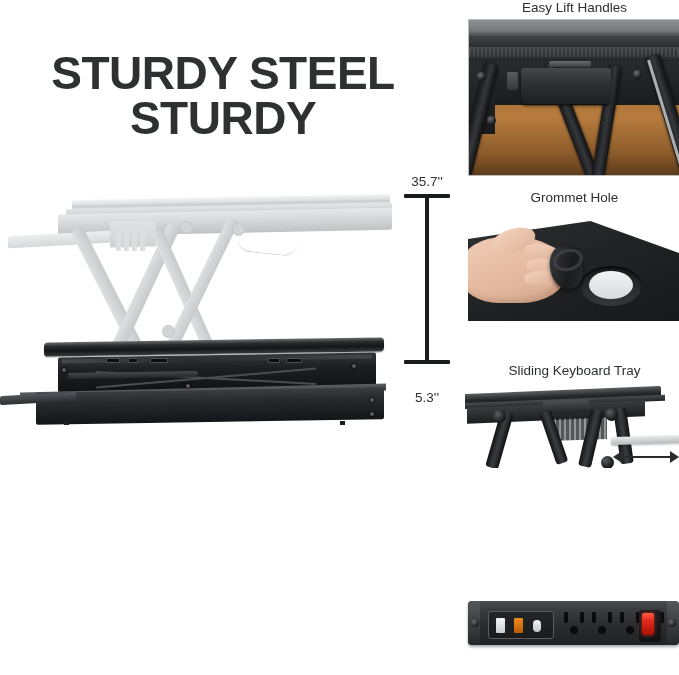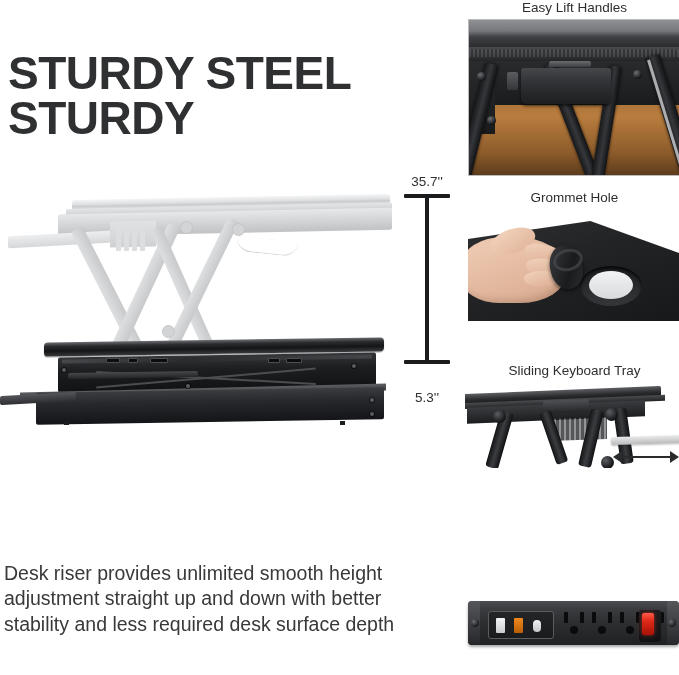--- a/index.html
+++ b/index.html
@@ -15,20 +15,21 @@
 
   
   .left-col{position:absolute;left:0;top:0;width:460px;height:675px;}
 
   .headline{
     position:absolute;left:8px;top:20px;width:430px;
     font-size:46px;line-height:0.98;
     font-weight:bold;
     letter-spacing:-0.5px;
     color:#2f3031;
+    text-align:center;
   }
   .headline .l2{display:block;}
 
   .body-copy{
     position:absolute;left:4px;top:541px;width:400px;
     font-size:19.5px;line-height:1.33;
     color:#38393a;
     font-weight:normal;
   }
 
@@ -493,21 +494,20 @@
     </div>
 
     <div class="dims">
       <div class="dim-label top">35.7''</div>
       <div class="dim-cap top"></div>
       <div class="dim-stem"></div>
       <div class="dim-cap bot"></div>
       <div class="dim-label bot">5.3''</div>
     </div>
 
-    <p class="body-copy">Desk riser provides unlimited smooth height adjustment straight up and down with better stability and less required desk surface depth</p>
   </div>
 
   <div class="right-col">
 
     <div class="panel p1">
       <div class="panel-title">Easy Lift Handles</div>
       <div class="photo framed ph1">
         <div class="desk-wood"></div>
         <div class="deck-lip"></div>
         <div class="deck-tex"></div>

